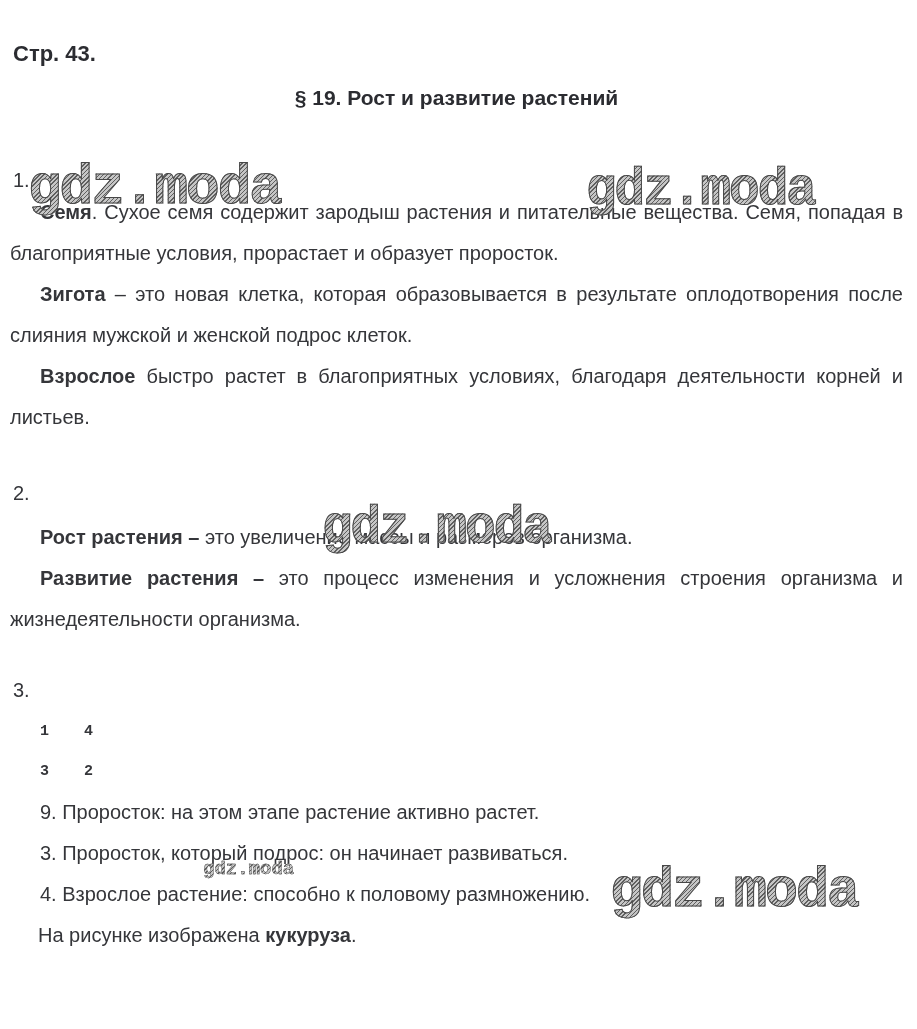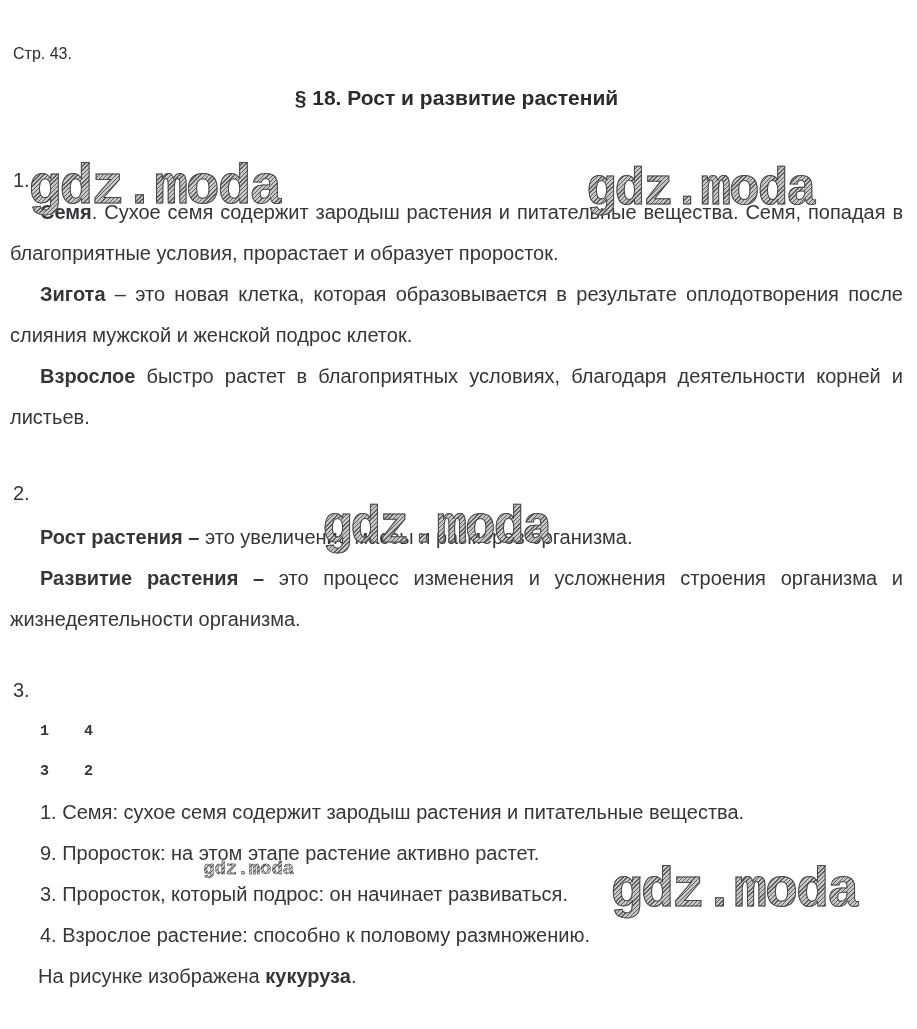--- a/index.html
+++ b/index.html
@@ -9,21 +9,21 @@
     color: #35363a;
     position: relative;
   }
   .page {
     position: relative;
     width: 917px; height: 1029px;
     padding: 0 14px 0 10px;
   }
   .pageno {
     margin: 42px 0 0 3px;
-    font-size: 16px; line-height: 24px; font-weight: 400; color: #2b2c31;
+    font-size: 22px; line-height: 24px; font-weight: 700; color: #2b2c31;
   }
   .title {
     margin-top: 20px;
     text-align: center;
     font-size: 21px; line-height: 24px; font-weight: 700; color: #2b2c31;
   }
   .marker {
     font-size: 20px; line-height: 24px; margin-left: 3px; color: #35363a;
   }
   .m1 { margin-top: 58px; }
@@ -70,21 +70,21 @@
   .wm-4 { left: 610px; top: 818px; font-size: 55px; }
   .wm-5 { left: 203px; top: 816px; font-size: 19px; letter-spacing: 0; -webkit-text-stroke: 0.4px #474747; }
 </style>
 </head>
 <body>
 
 <div class="page">
 
   <div class="pageno">Стр. 43.</div>
 
-  <div class="title">§ 18. Рост и развитие растений</div>
+  <div class="title">§ 19. Рост и развитие растений</div>
 
   <div class="wm wm-1">gdz.moda</div>
   <div class="wm wm-2">gdz.moda</div>
   <div class="wm wm-3">gdz.moda</div>
   <div class="wm wm-4">gdz.moda</div>
   <div class="wm wm-5">gdz.moda</div>
 
   <div class="marker m1">1.</div>
 
   <p class="body"><span class="lead">Семя</span><span>. Сухое семя содержит зародыш растения и питательные вещества. Семя, попадая в благоприятные условия, прорастает и образует проросток.</span></p>
@@ -100,21 +100,20 @@
   <p class="body"><span class="lead">Развитие растения –</span><span> это процесс изменения и усложнения строения организма и жизнедеятельности организма.</span></p>
 
   <div class="marker m3">3.</div>
 
   <div class="matrix">
     <div><span class="c1">1</span><span>4</span></div>
     <div><span class="c1">3</span><span>2</span></div>
   </div>
 
   <ul class="list">
-    <li>1. Семя: сухое семя содержит зародыш растения и питательные вещества.</li>
     <li>9. Проросток: на этом этапе растение активно растет.</li>
     <li>3. Проросток, который подрос: он начинает развиваться.</li>
     <li>4. Взрослое растение: способно к половому размножению.</li>
   </ul>
 
   <div class="conclusion"><span>На рисунке изображена </span><span class="lead">кукуруза</span><span>.</span></div>
 
 </div>
 
 </body></html>

